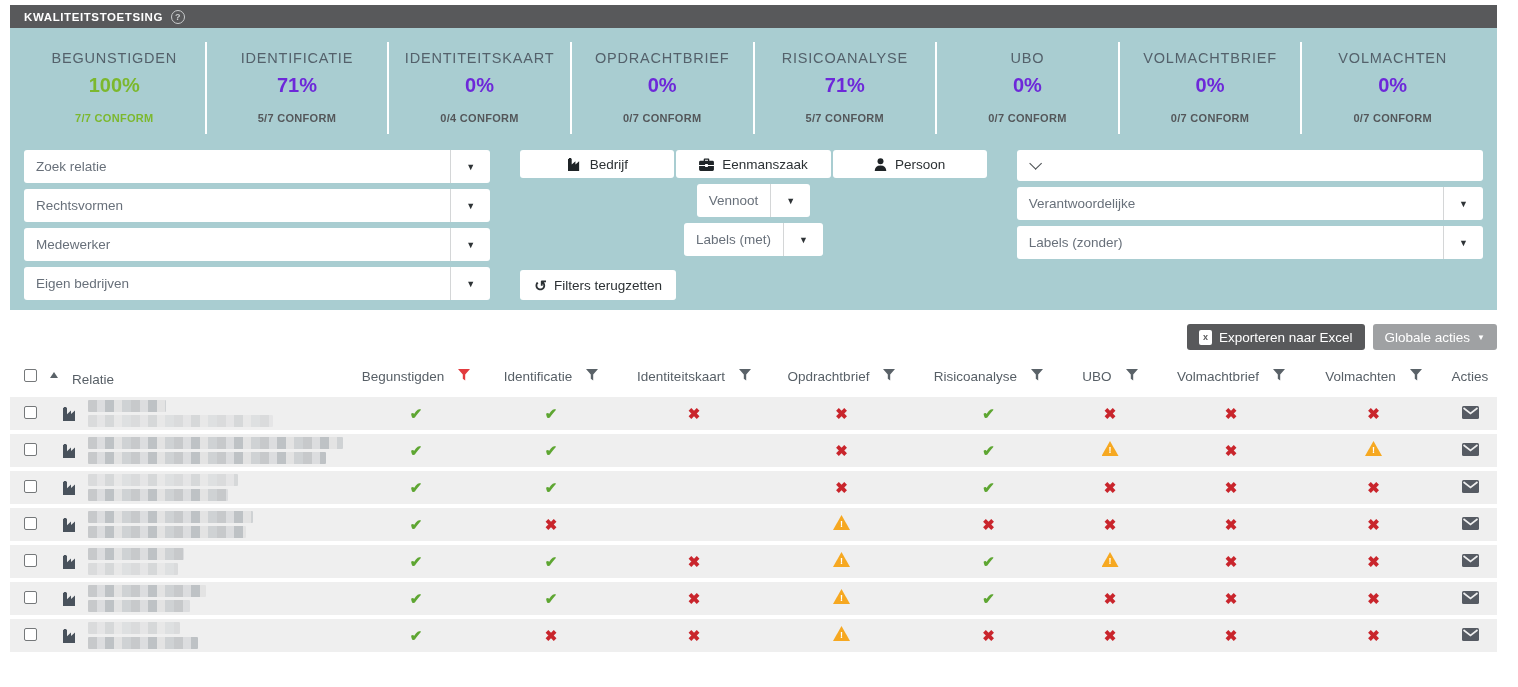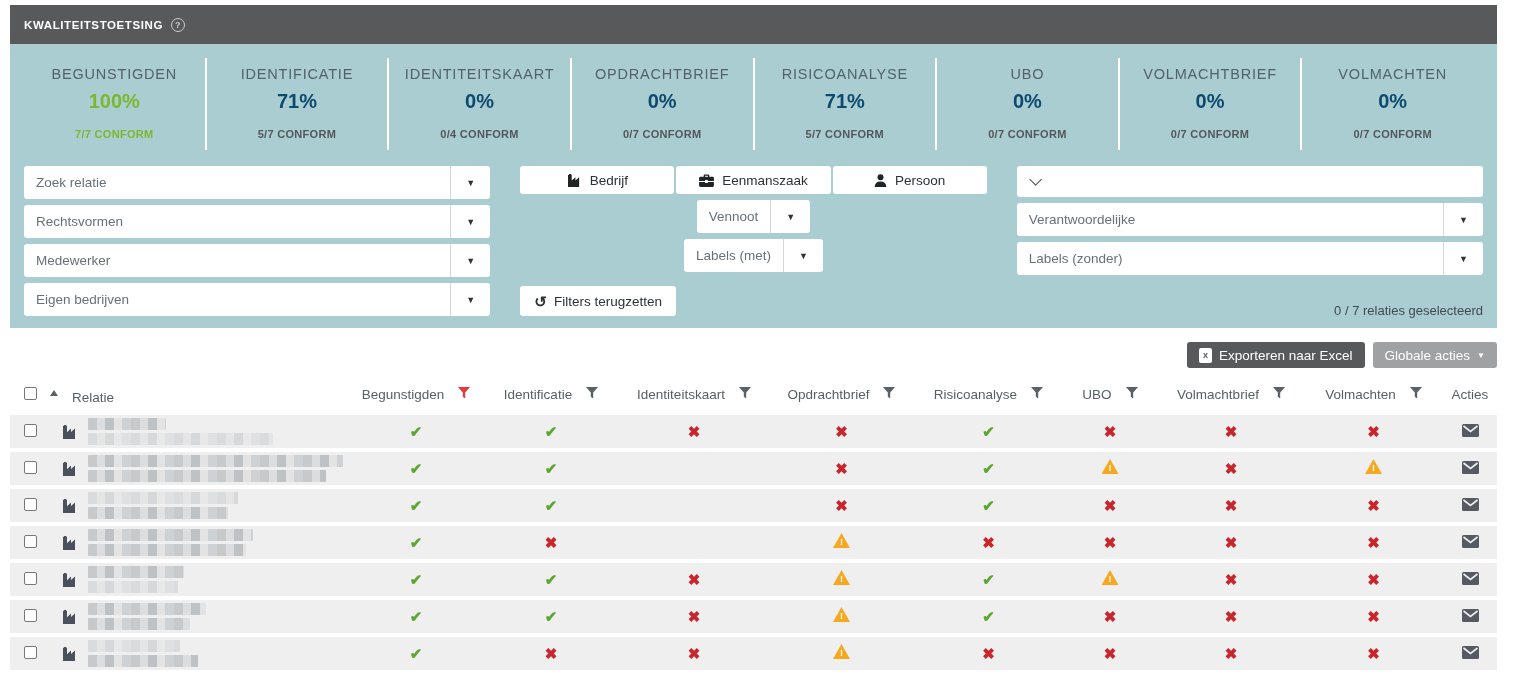--- a/index.html
+++ b/index.html
@@ -1,33 +1,33 @@
 <!DOCTYPE html>
 <html><head>
 <meta charset="utf-8">
 <style>
   * { box-sizing: border-box; margin: 0; padding: 0; }
   html,body { width:1518px; height:687px; overflow:hidden; background:#fff;
     font-family:"Liberation Sans", sans-serif; color:#58595b; }
   .panel { margin:5px 21px 0 10px; }
 
   
-  .titlebar { background:#58595b; color:#fff; height:39px; display:flex; align-items:center;
+  .titlebar { background:#58595b; color:#fff; height:23px; display:flex; align-items:center;
     padding:0 14px; font-size:11.5px; font-weight:bold; letter-spacing:.6px; }
   .help-circ { width:14px; height:14px; border:1.5px solid #c9cccd; color:#c9cccd; border-radius:50%;
     font-size:9px; font-weight:bold; display:inline-flex; align-items:center; justify-content:center;
     margin-left:8px; }
 
   
   .teal { background:#a9cdd1; padding:14px 14px 10px 14px; }
   .stats { display:flex; margin-bottom:16px; }
   .stat { flex:1; text-align:center; border-right:2px solid #fff; padding:8px 4px 10px; }
   .stat:last-child { border-right:none; }
   .stat-label { font-size:14.5px; color:#54616b; letter-spacing:.8px; margin-bottom:8px; }
-  .stat-percent { font-size:20px; font-weight:bold; color:#0c4a6e; line-height:1.1; }
+  .stat-percent { font-size:20px; font-weight:bold; color:#6d28d9; line-height:1.1; }
   .stat-conform { font-size:11px; font-weight:bold; color:#54575a; margin-top:16px; letter-spacing:.3px; }
   .stat.hl .stat-percent, .stat.hl .stat-conform { color:#7cb82e; }
 
   .filtergrid { display:flex; gap:30px; }
   .fcol { flex:1; display:flex; flex-direction:column; gap:6px; }
 
   .combo { background:#fff; border-radius:3px; height:33px; display:flex; align-items:stretch;
     cursor:pointer; }
   .combo .ph { flex:1; display:flex; align-items:center; padding:0 12px; font-size:13.5px; color:#68707a; }
   .combo .caret { width:40px; border-left:1px solid #d4d6d7; display:flex; align-items:center;
@@ -210,21 +210,20 @@
         <div id="right-combos" style="display:flex;flex-direction:column;gap:6px;">
             <div class="combo">
               <span class="ph">Verantwoordelijke</span>
               <span class="caret">▼</span>
             </div>
             <div class="combo">
               <span class="ph">Labels (zonder)</span>
               <span class="caret">▼</span>
             </div>
           </div>
-        <div class="selstatus">0 / 7 relaties geselecteerd</div>
       </div>
     </div>
   </div>
 </div>
 
 <div class="actionsrow">
   <button class="btn-dark">
     <span class="xls-ico">x</span>
     <span>Exporteren naar Excel</span>
   </button>

